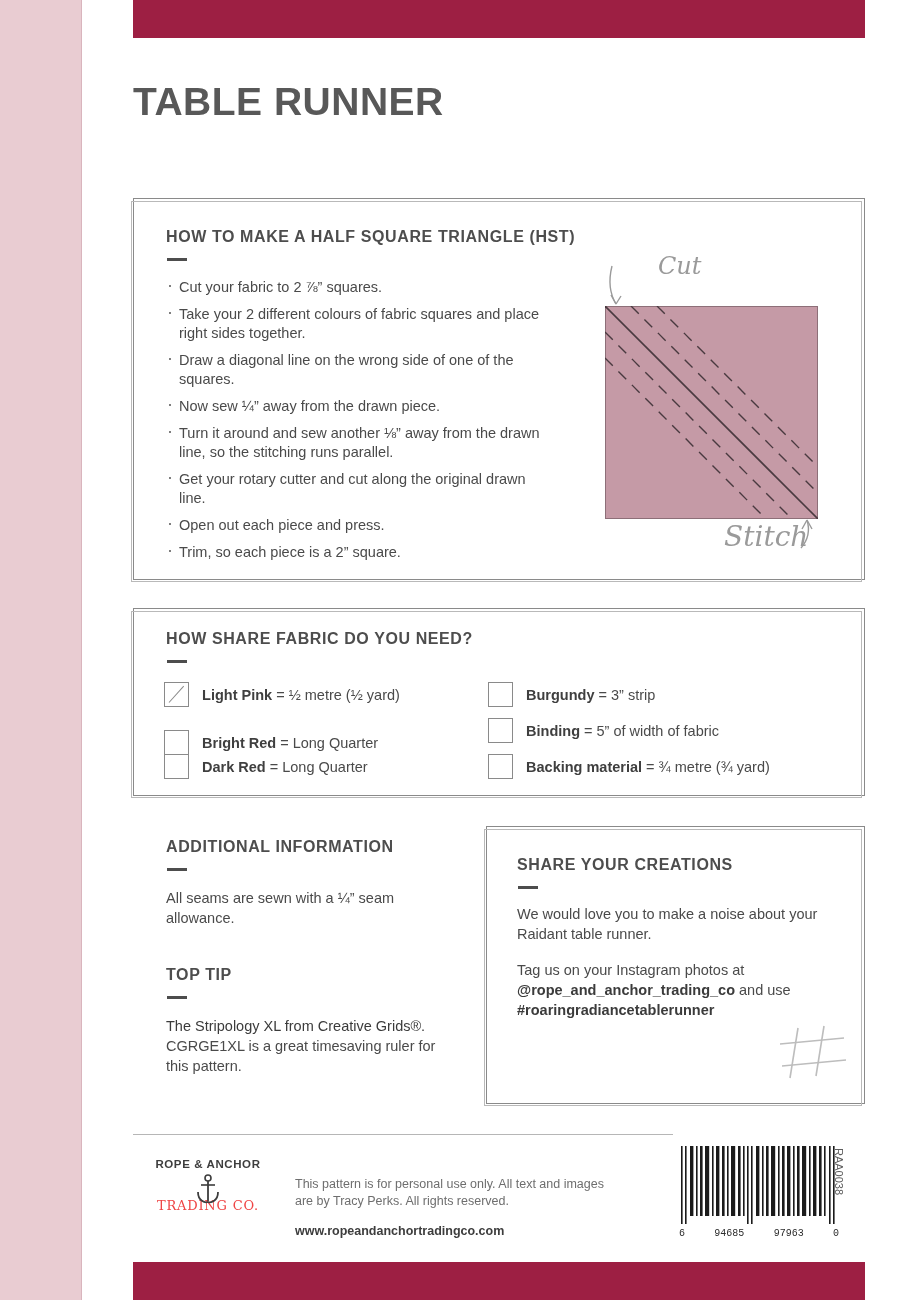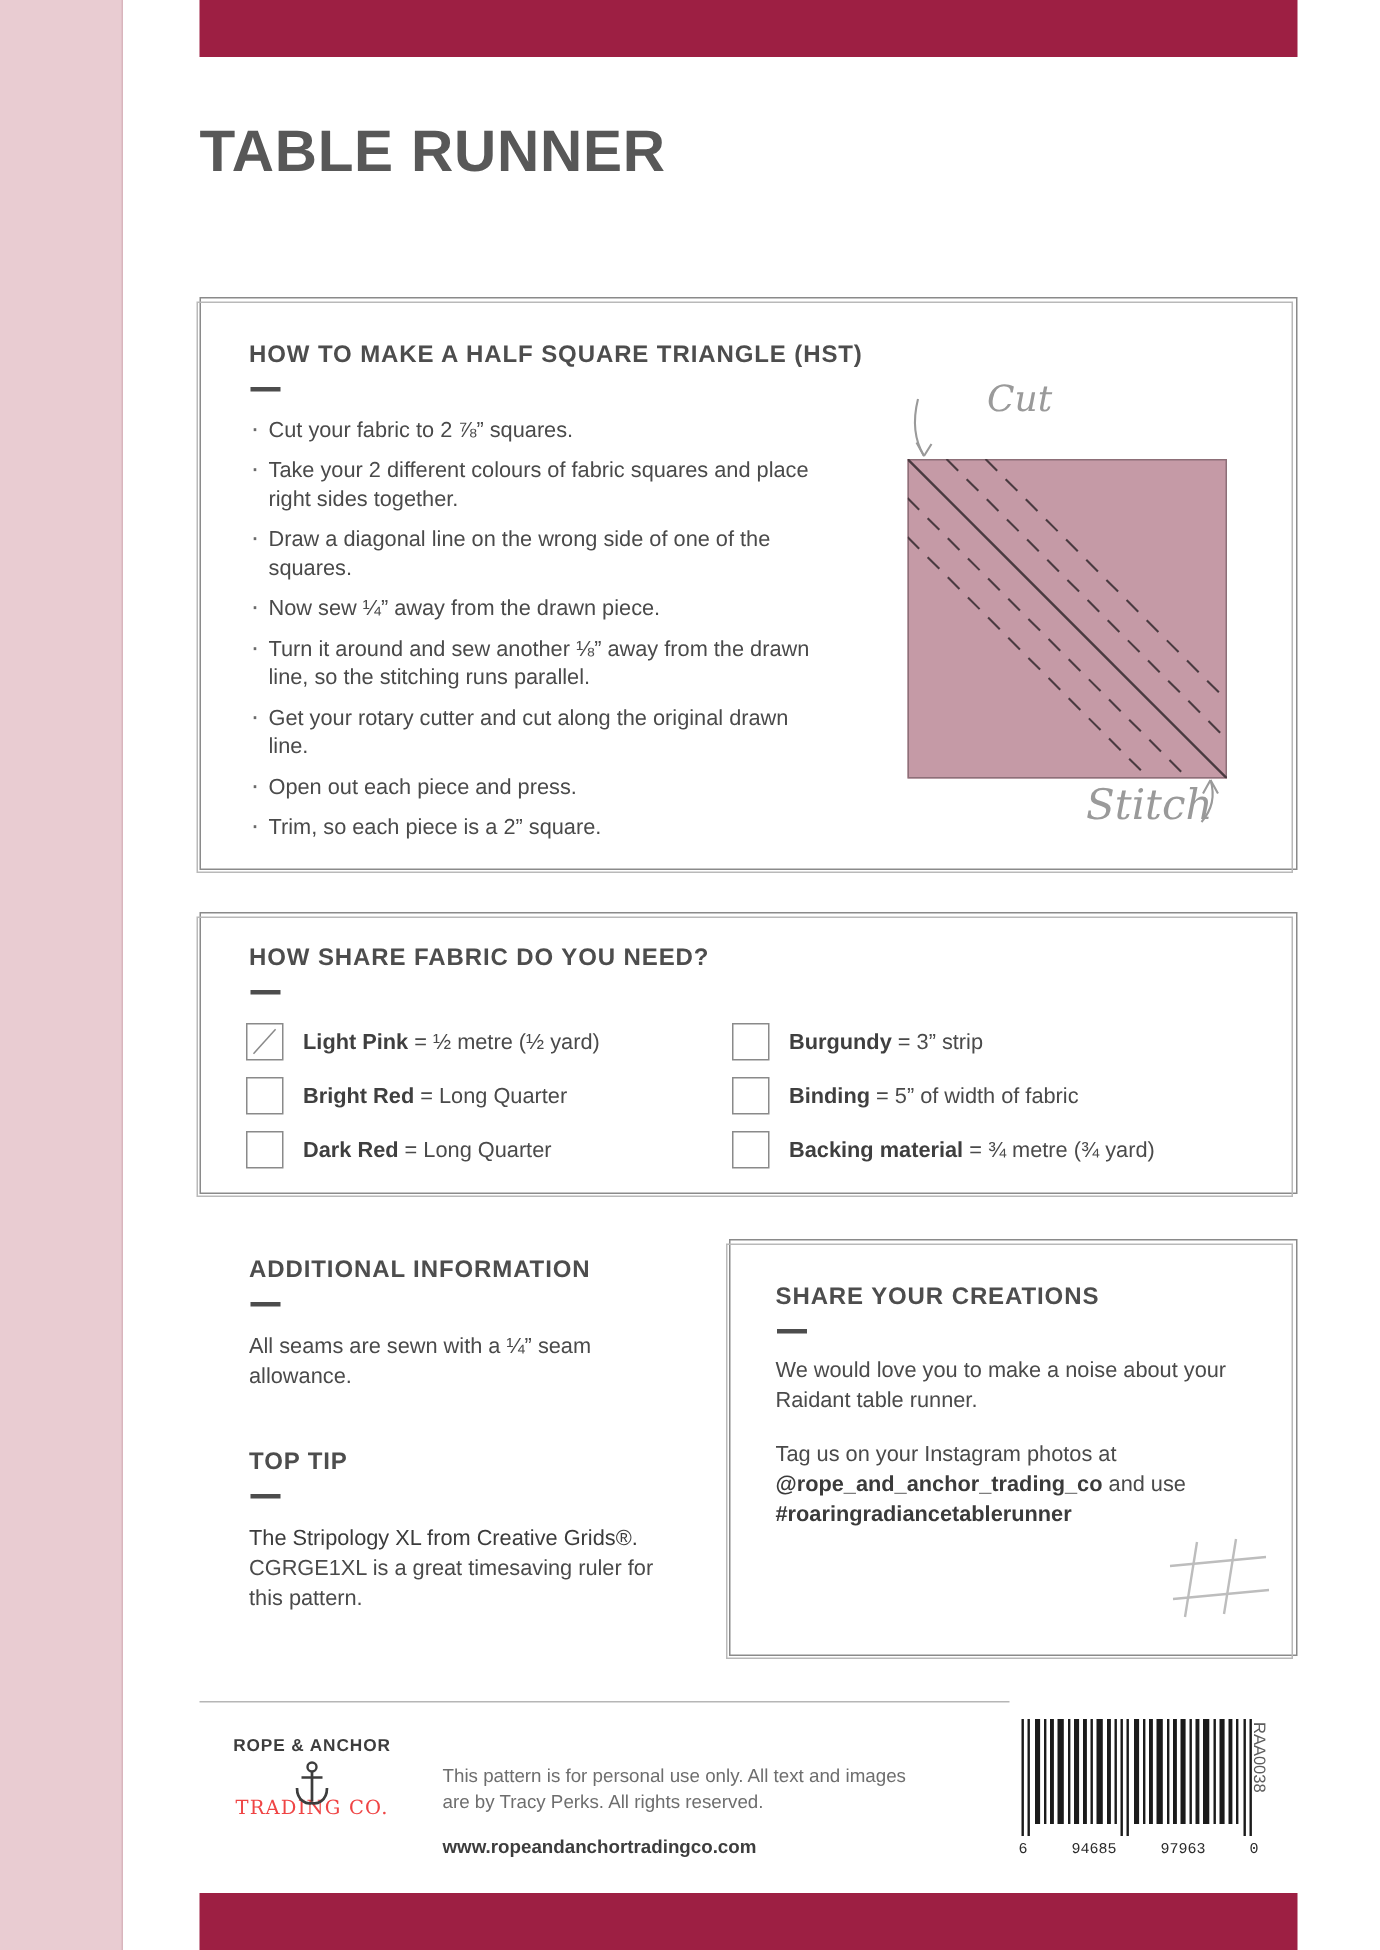--- a/index.html
+++ b/index.html
@@ -276,21 +276,21 @@
     <h2 class="section fab-title">HOW SHARE FABRIC DO YOU NEED?</h2>
     <div class="rule fab-rule"></div>
 
     <div class="fab-list">
 
       <div class="fab-item" style="left:0px; top:4px;">
         <span class="chk checked"></span>
         <span class="txt"><b>Light Pink</b><span> = ½ metre (½ yard)</span></span>
       </div>
 
-      <div class="fab-item" style="left:0px; top:40px;">
+      <div class="fab-item" style="left:0px; top:52px;">
         <span class="chk"></span>
         <span class="txt"><b>Bright Red</b><span> = Long Quarter</span></span>
       </div>
 
       <div class="fab-item" style="left:0px; top:76px;">
         <span class="chk"></span>
         <span class="txt"><b>Dark Red</b><span> = Long Quarter</span></span>
       </div>
 
       <div class="fab-item" style="left:324px; top:4px;">

